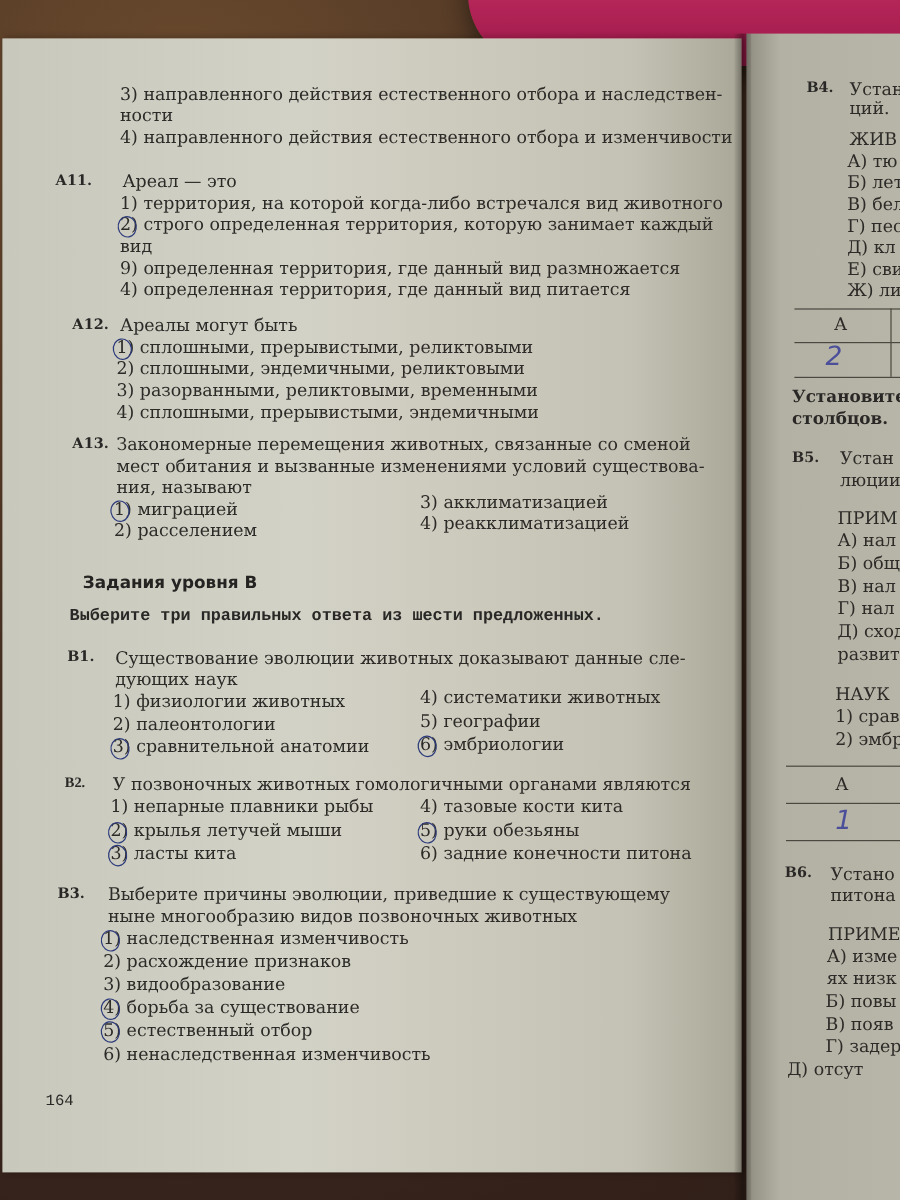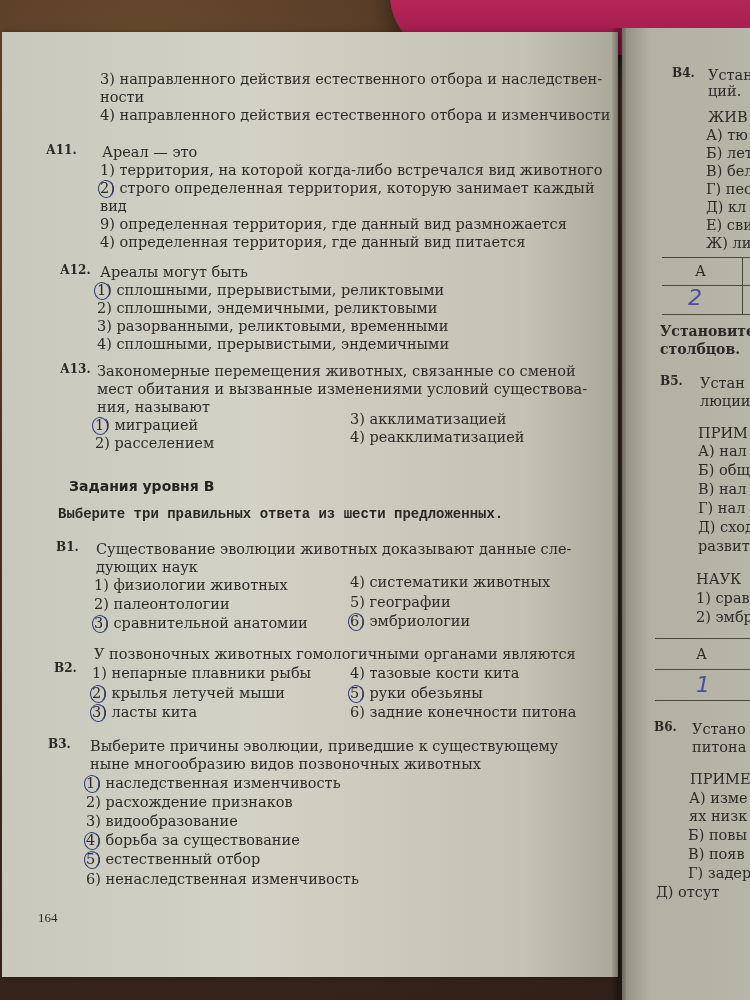--- a/index.html
+++ b/index.html
@@ -34,21 +34,21 @@
   .txt { position:absolute; color:#2d2b28; font-size:14.5px; white-space:nowrap; line-height:18px; }
   .lbl { position:absolute; color:#2a2826; font-size:12px; font-weight:bold; white-space:nowrap; }
   .sans-b { font-family:"DejaVu Sans", sans-serif; font-weight:bold; font-size:14px; color:#262422; position:absolute; white-space:nowrap; }
   .circled {
     position:absolute; width:14px; height:16px; border:1.5px solid #2b3a7a;
     border-radius:50%; transform:rotate(-10deg);
   }
   .hw { position:absolute; color:#4b4f9a; font-family:"DejaVu Sans", sans-serif; font-size:22px; font-style:italic; }
   .hline { position:absolute; height:1px; background:#4a4840; }
   .vline { position:absolute; width:1px; background:#4a4840; }
-  .pageno { position:absolute; font-family:Liberation Serif, serif; font-size:13px; color:#2a2826; }
+  .pageno { position:absolute; font-family:Liberation Mono, monospace; font-size:13px; color:#2a2826; }
 </style>
 </head>
 <body>
 
 <div class="table-surface"></div>
 <div class="pink-object"></div>
 
 <div class="page-left"></div>
 <div class="page-right"></div>
 <div class="gutter"></div>
@@ -92,21 +92,21 @@
 <div class="txt" style="left:96px;top:558px;">дующих наук</div>
 <div class="txt" style="left:94px;top:576px;">1) физиологии животных</div>
 <div class="txt" style="left:94px;top:595px;">2) палеонтологии</div>
 <div class="txt" style="left:94px;top:614px;">3) сравнительной анатомии</div>
 <div class="circled" style="left:92px;top:615px;"></div>
 <div class="txt" style="left:350px;top:573px;">4) систематики животных</div>
 <div class="txt" style="left:350px;top:593px;">5) географии</div>
 <div class="txt" style="left:350px;top:612px;">6) эмбриологии</div>
 <div class="circled" style="left:348px;top:613px;"></div>
 
-<div class="lbl" style="left:54px;top:661px;">В2.</div>
+<div class="lbl" style="left:54px;top:645px;font-family:Liberation Serif, serif;">В2.</div>
 <div class="txt" style="left:94px;top:645px;">У позвоночных животных гомологичными органами являются</div>
 <div class="txt" style="left:92px;top:664px;">1) непарные плавники рыбы</div>
 <div class="txt" style="left:92px;top:684px;">2) крылья летучей мыши</div>
 <div class="circled" style="left:90px;top:685px;"></div>
 <div class="txt" style="left:92px;top:703px;">3) ласты кита</div>
 <div class="circled" style="left:90px;top:704px;"></div>
 <div class="txt" style="left:350px;top:664px;">4) тазовые кости кита</div>
 <div class="txt" style="left:350px;top:684px;">5) руки обезьяны</div>
 <div class="circled" style="left:348px;top:685px;"></div>
 <div class="txt" style="left:350px;top:703px;">6) задние конечности питона</div>

